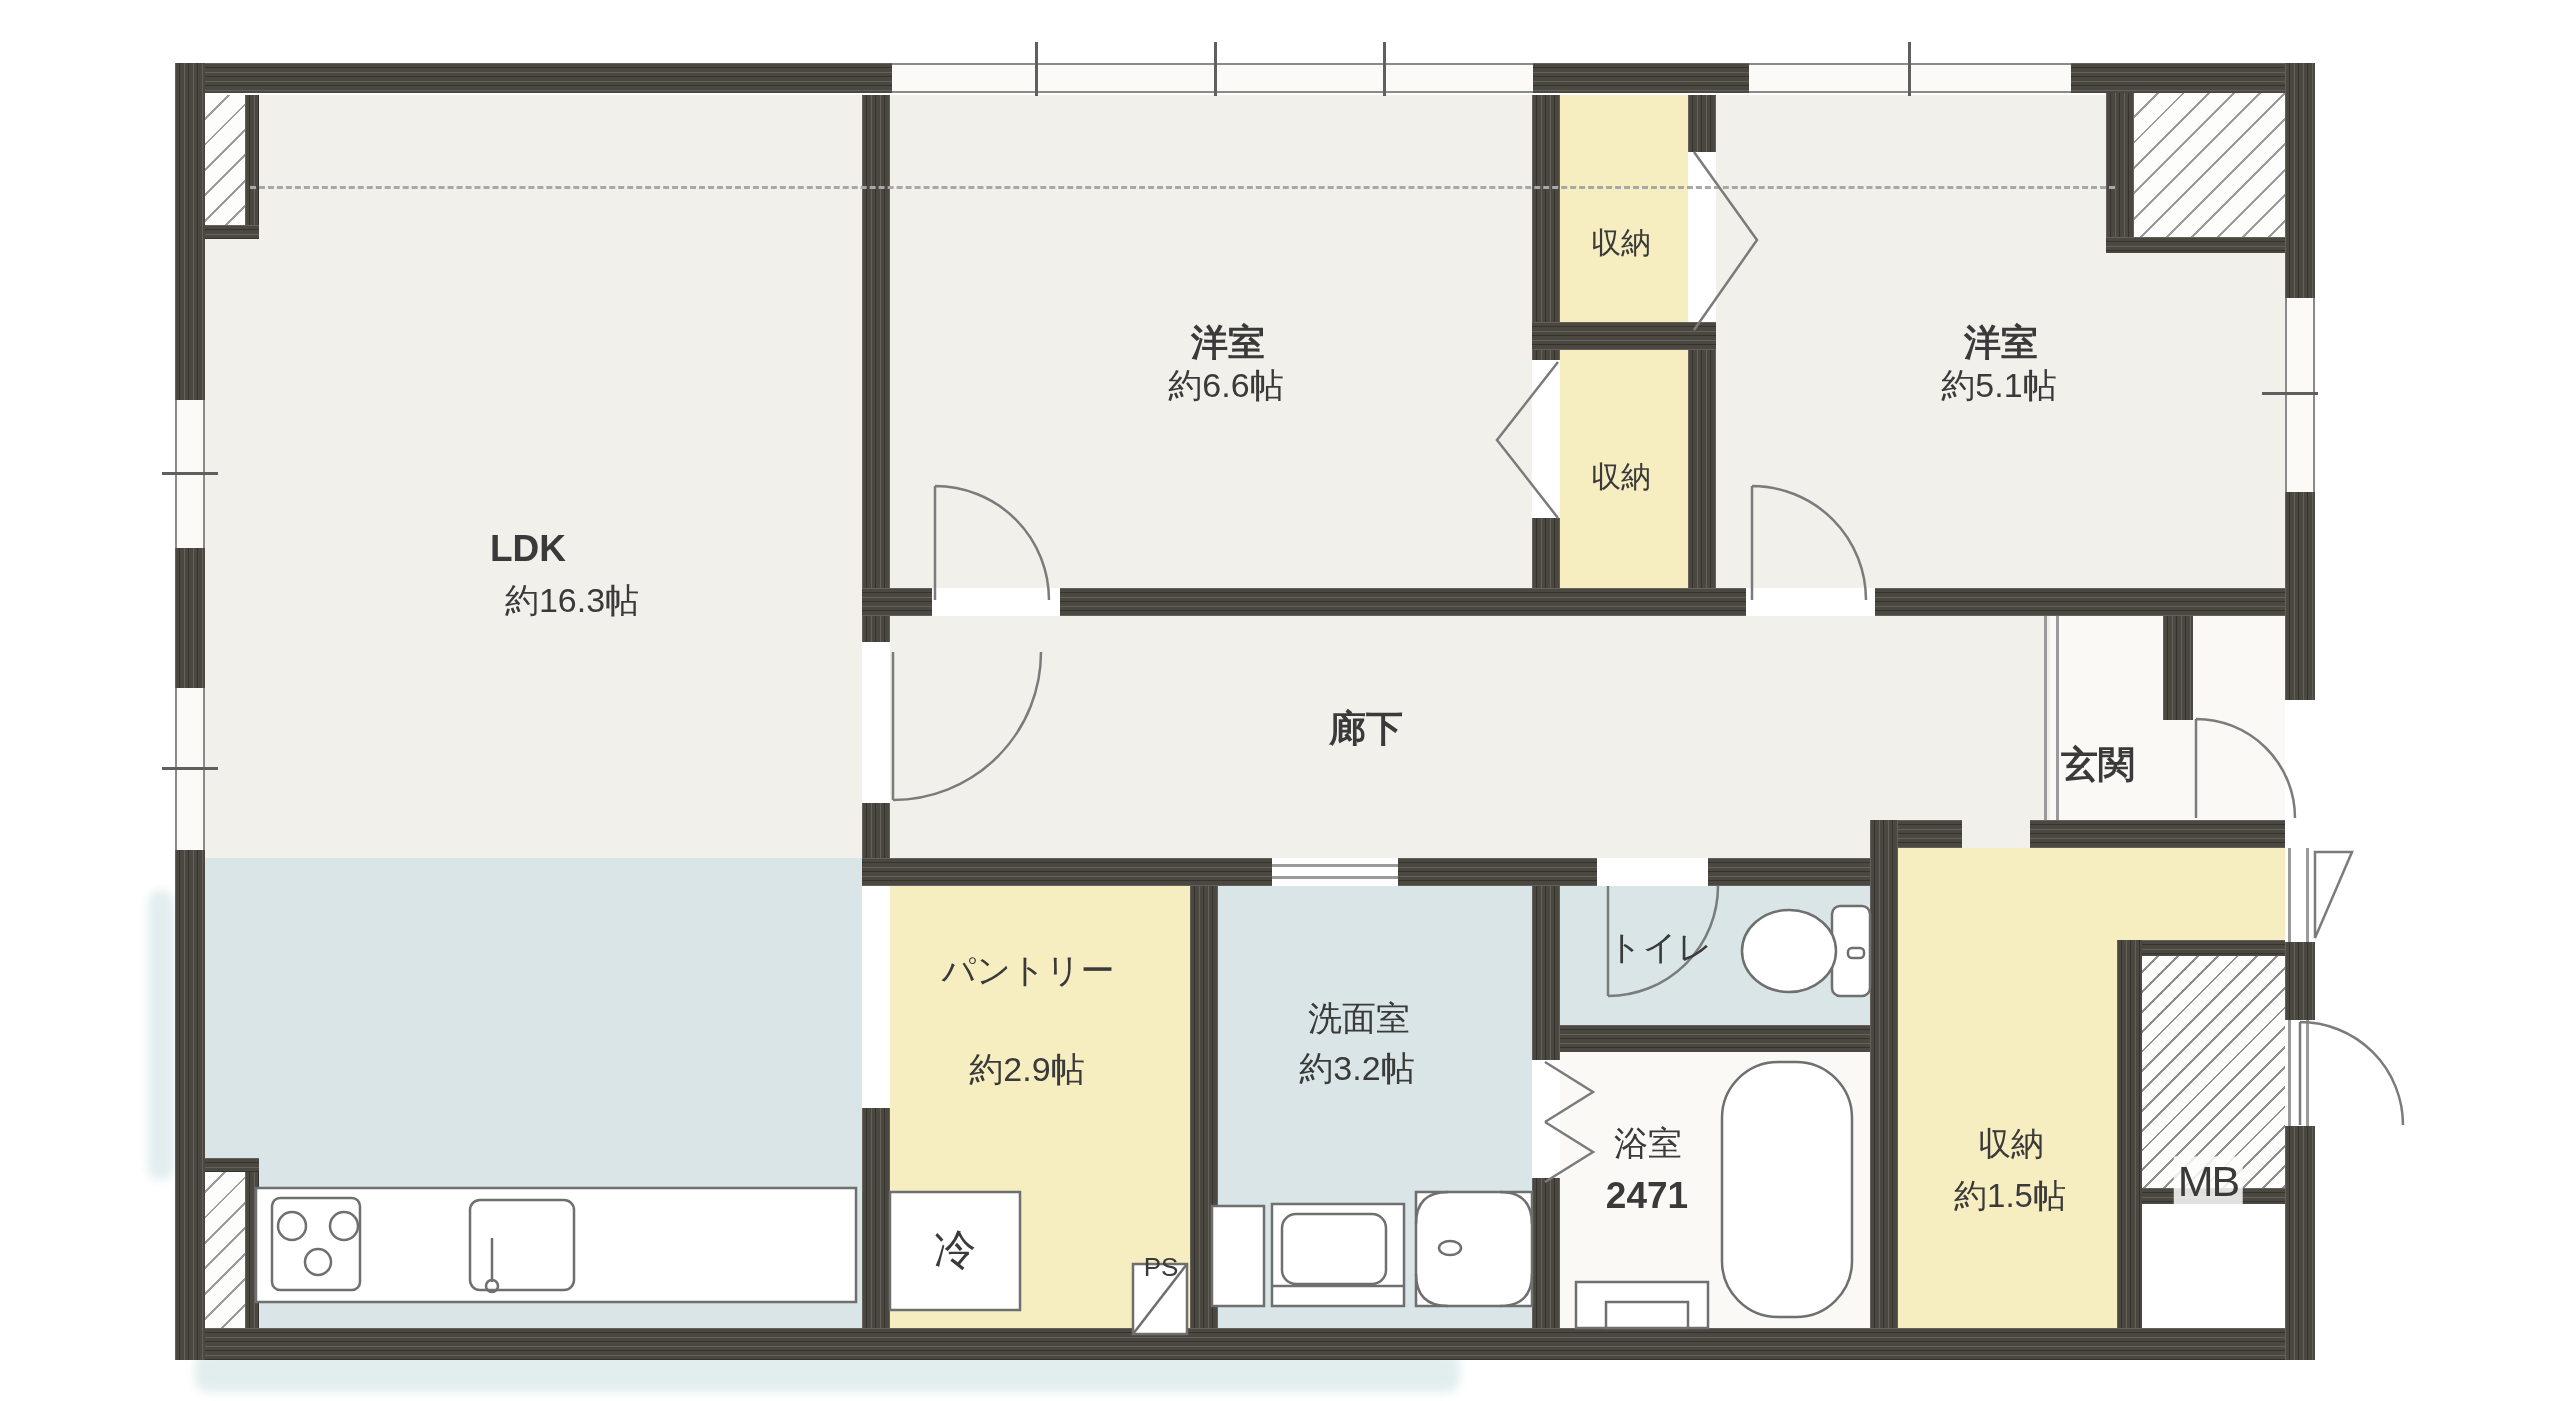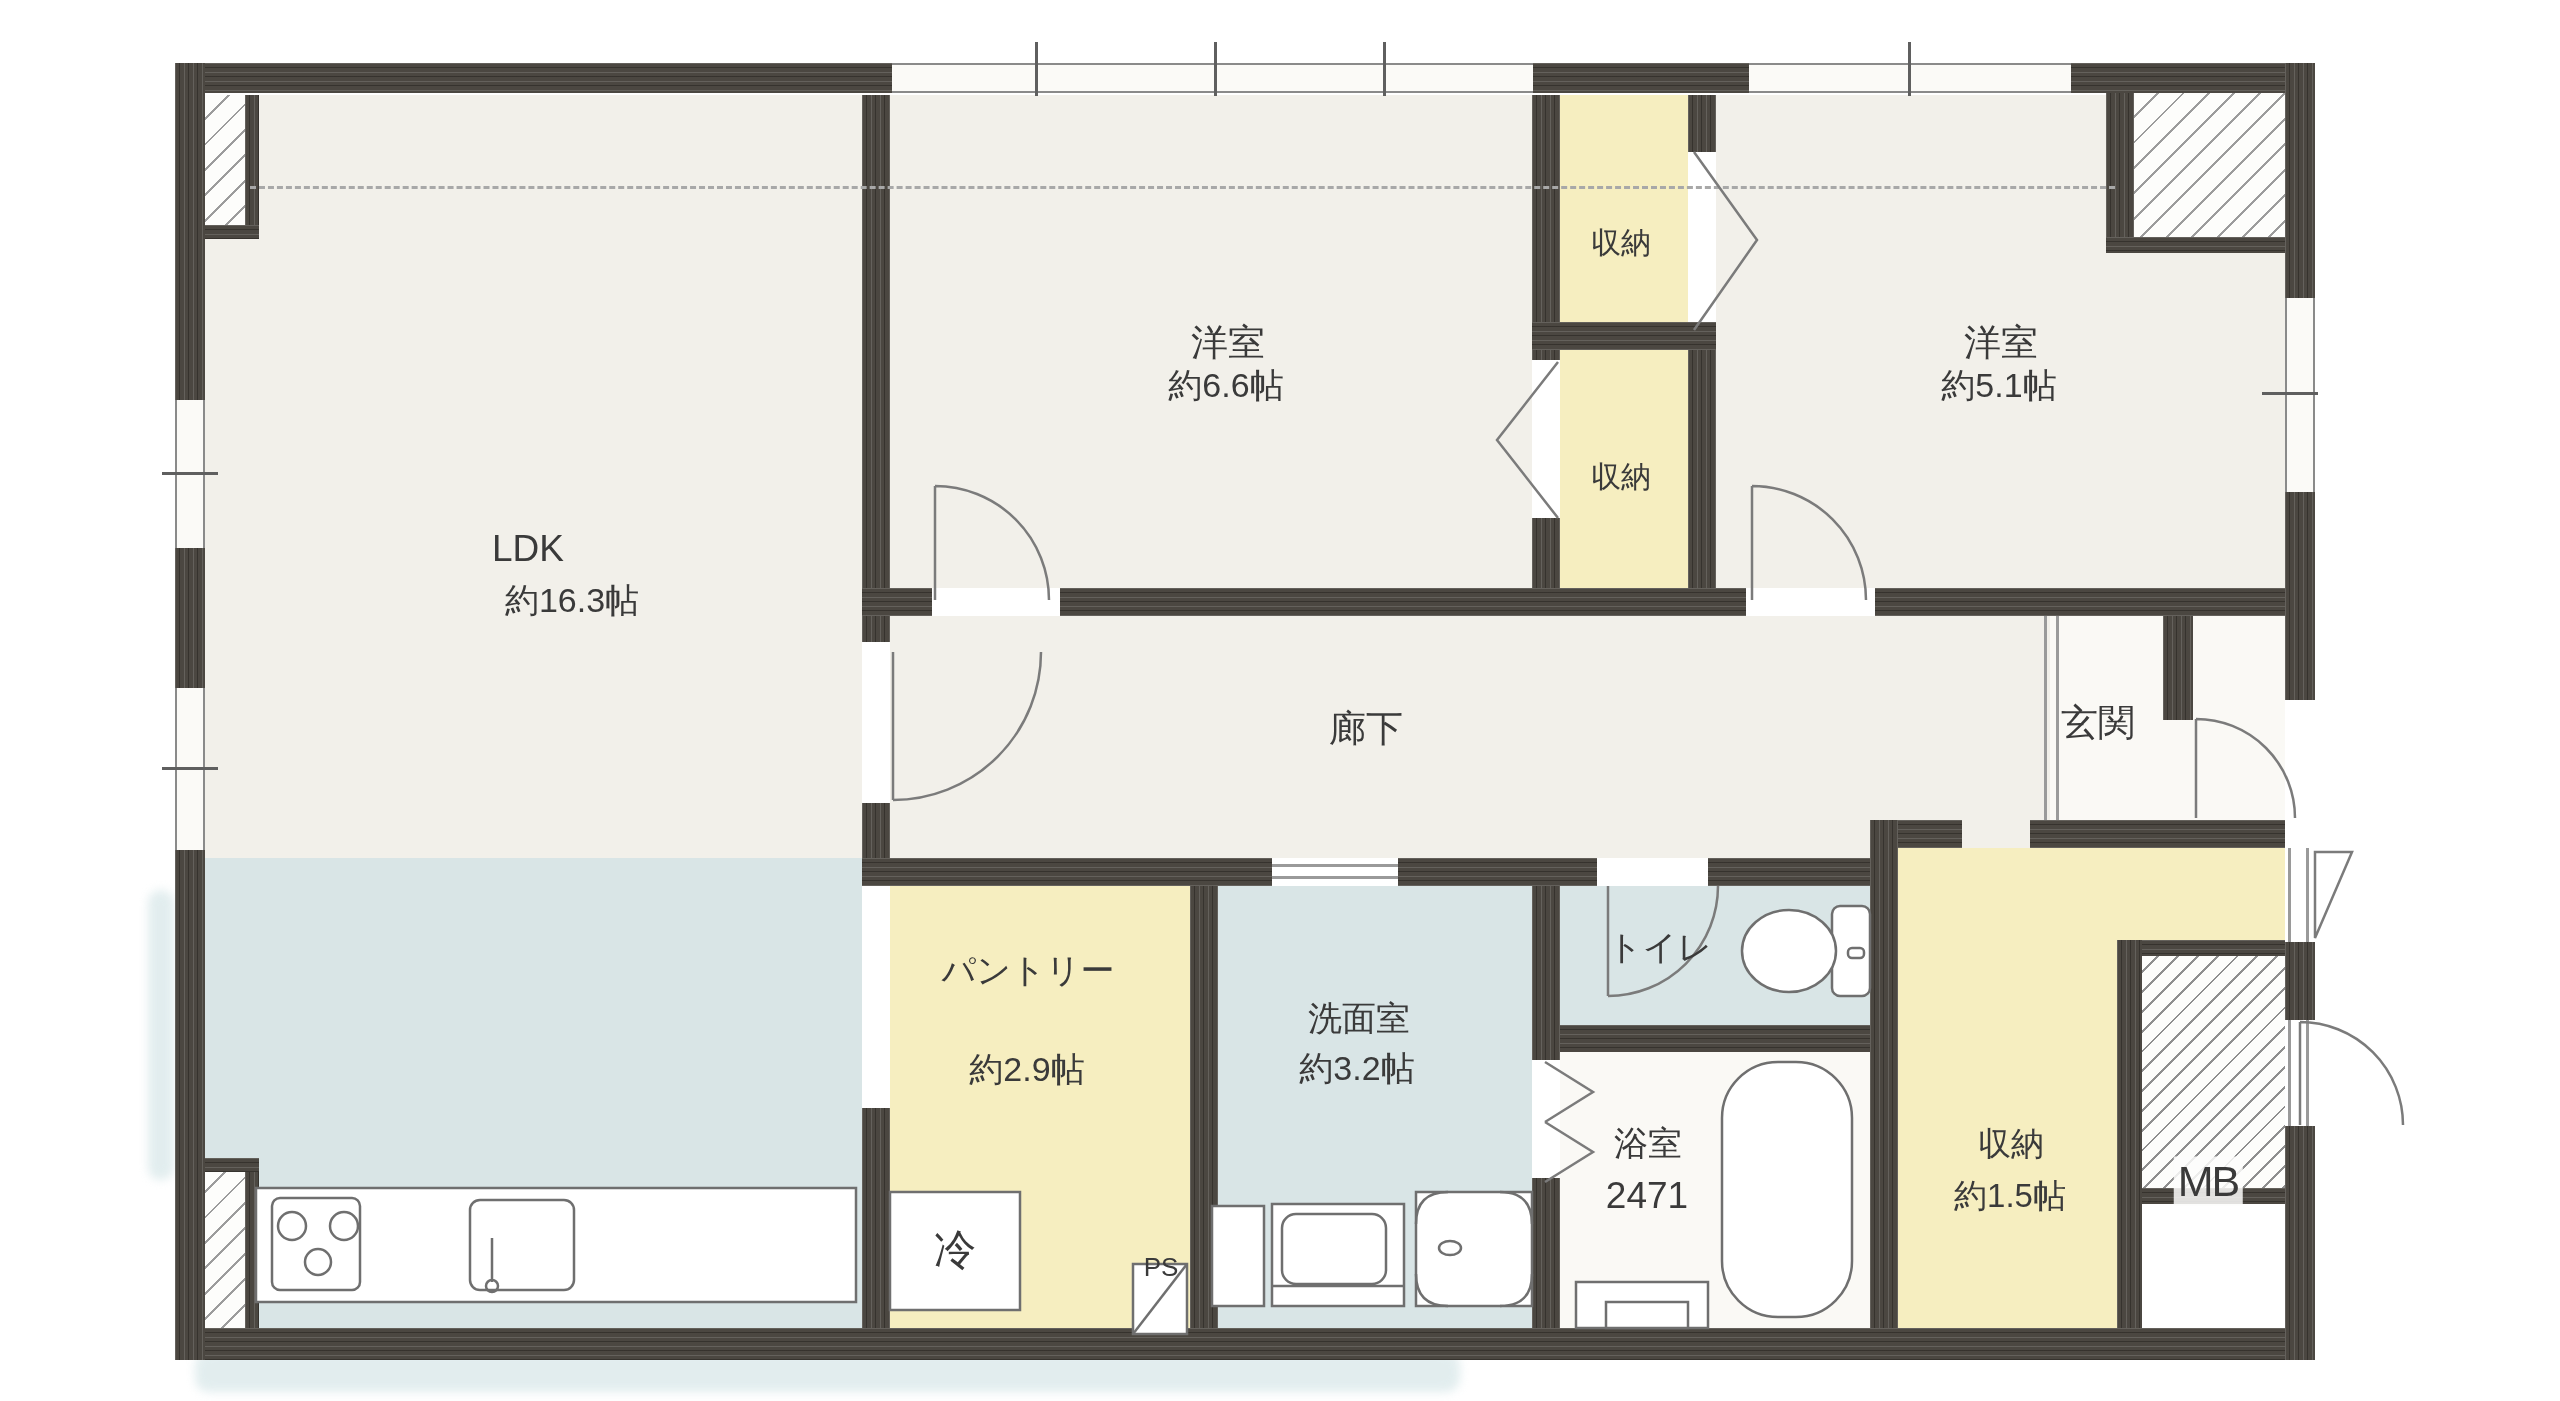--- a/index.html
+++ b/index.html
@@ -18,21 +18,21 @@
   .win{position:absolute;background:#fbfaf7;box-sizing:border-box;}
   .win-h{border-top:2px solid #8a8a8a;border-bottom:2px solid #8a8a8a;}
   .win-v{border-left:2px solid #8a8a8a;border-right:2px solid #8a8a8a;}
   .tick-v{position:absolute;width:3px;height:54px;background:#5f5f5f;}
   .tick-h{position:absolute;width:56px;height:3px;background:#5f5f5f;}
   .thinline{position:absolute;background:#9a9a9a;}
   .gap{position:absolute;background:#ffffff;}
   .beam{position:absolute;border-top:3px dashed #a8a8a8;}
   .wash{position:absolute;background:#cfe2e4;opacity:.6;filter:blur(5px);border-radius:14px;}
   .lbl{position:absolute;transform:translate(-50%,-50%);white-space:nowrap;color:#3a3a3a;text-align:center;}
-  .lbl-lg{font-size:37px;}
+  .lbl-lg{font-size:37px;font-weight:bold;}
   .lbl-md{font-size:34px;}
   .lbl-sm{font-size:30px;}
   svg{position:absolute;left:0;top:0;}
 </style>
 </head>
 <body>
 
 <div id="plan">
 
   <div class="floor f-main" style="left:205px;top:95px;width:657px;height:763px;"></div>
@@ -190,21 +190,21 @@
 
   <div class="lbl lbl-lg" style="left:528px;top:549px;">LDK</div>
   <div class="lbl lbl-md" style="left:524px;top:601px;margin-left:48px;">約16.3帖</div>
   <div class="lbl lbl-lg" style="left:1228px;top:343px;">洋室</div>
   <div class="lbl lbl-md" style="left:1226px;top:386px;">約6.6帖</div>
   <div class="lbl lbl-sm" style="left:1621px;top:243px;">収納</div>
   <div class="lbl lbl-sm" style="left:1621px;top:477px;">収納</div>
   <div class="lbl lbl-lg" style="left:2001px;top:343px;">洋室</div>
   <div class="lbl lbl-md" style="left:1999px;top:386px;">約5.1帖</div>
   <div class="lbl lbl-lg" style="left:1366px;top:729px;">廊下</div>
-  <div class="lbl lbl-lg" style="left:2098px;top:723px;">玄関</div>
+  <div class="lbl lbl-lg" style="left:2098px;top:765px;">玄関</div>
   <div class="lbl lbl-md" style="left:1028px;top:971px;">パントリー</div>
   <div class="lbl lbl-md" style="left:1027px;top:1070px;">約2.9帖</div>
   <div class="lbl lbl-md" style="left:1359px;top:1019px;">洗面室</div>
   <div class="lbl lbl-md" style="left:1357px;top:1069px;">約3.2帖</div>
   <div class="lbl lbl-md" style="left:1660px;top:948px;">トイレ</div>
   <div class="lbl lbl-md" style="left:1648px;top:1144px;">浴室</div>
   <div class="lbl lbl-lg" style="left:1647px;top:1196px;">2471</div>
   <div class="lbl lbl-sm" style="left:2011px;top:1144px;font-size:33px;">収納</div>
   <div class="lbl" style="left:2010px;top:1196px;font-size:33px;">約1.5帖</div>
   <div class="lbl" style="left:2208px;top:1181px;font-size:43px;font-weight:500;letter-spacing:-2px;background:rgba(253,253,251,.85);padding:0 4px;">MB</div>

